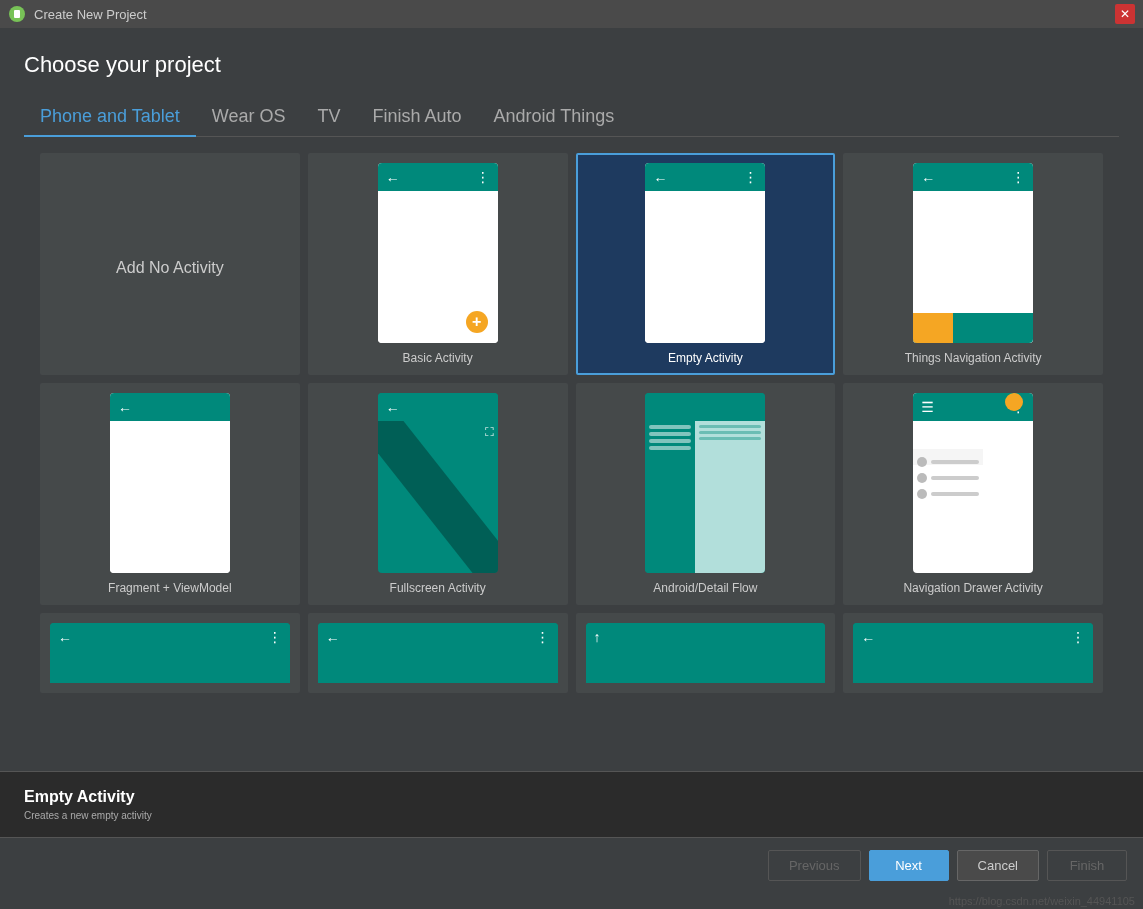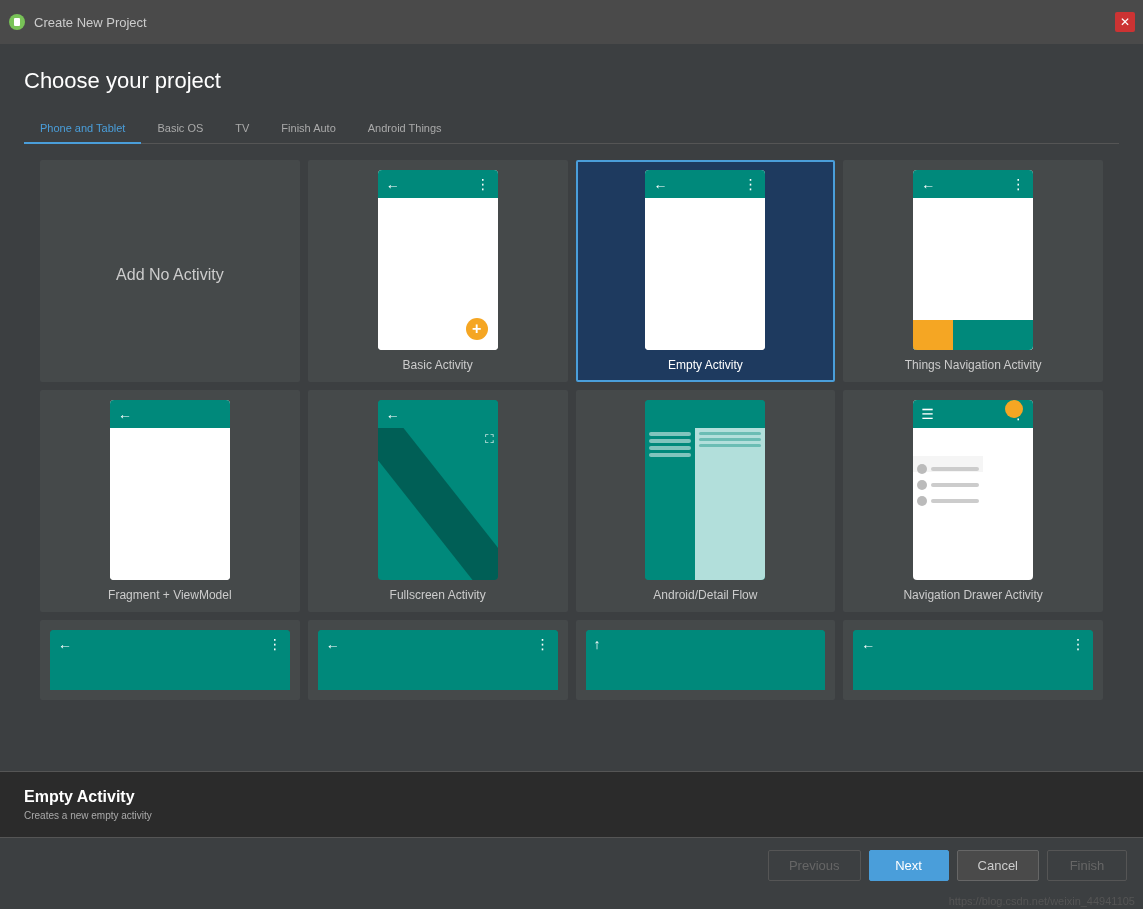--- a/index.html
+++ b/index.html
@@ -7,21 +7,21 @@
       font-family: 'Segoe UI', Arial, sans-serif;
       background: #3c3f41;
       width: 1143px;
       height: 909px;
       overflow: hidden;
       display: flex;
       flex-direction: column;
     }
     .title-bar {
       background: #4a4a4a;
-      height: 44px;
+      height: 28px;
       display: flex;
       align-items: center;
       padding: 0 8px;
       gap: 8px;
       flex-shrink: 0;
     }
     .title-bar-icon {
       width: 18px;
       height: 18px;
     }
@@ -57,21 +57,21 @@
       margin-bottom: 20px;
     }
     .tabs {
       display: flex;
       gap: 0;
       border-bottom: 1px solid #555;
       margin-bottom: 0;
     }
     .tab {
       color: #aaa;
-      font-size: 11px;
+      font-size: 18px;
       padding: 8px 16px;
       cursor: pointer;
       border-bottom: 2px solid transparent;
       margin-bottom: -1px;
     }
     .tab.active {
       color: #4a9eda;
       border-bottom: 2px solid #4a9eda;
     }
     .content-area {
@@ -407,21 +407,21 @@
   </svg>
   <span class="title-bar-text">Create New Project</span>
   <button class="title-bar-close">✕</button>
 </div>
 
 <div class="dialog">
   <h1 class="dialog-title">Choose your project</h1>
 
   <div class="tabs">
     <div class="tab active">Phone and Tablet</div>
-    <div class="tab">Basic OS</div>
+    <div class="tab">Wear OS</div>
     <div class="tab">TV</div>
     <div class="tab">Finish Auto</div>
     <div class="tab">Android Things</div>
   </div>
 
   <div class="content-area">
 
     <div class="no-activity-card">
       <span class="no-activity-label">Add No Activity</span>
     </div>

